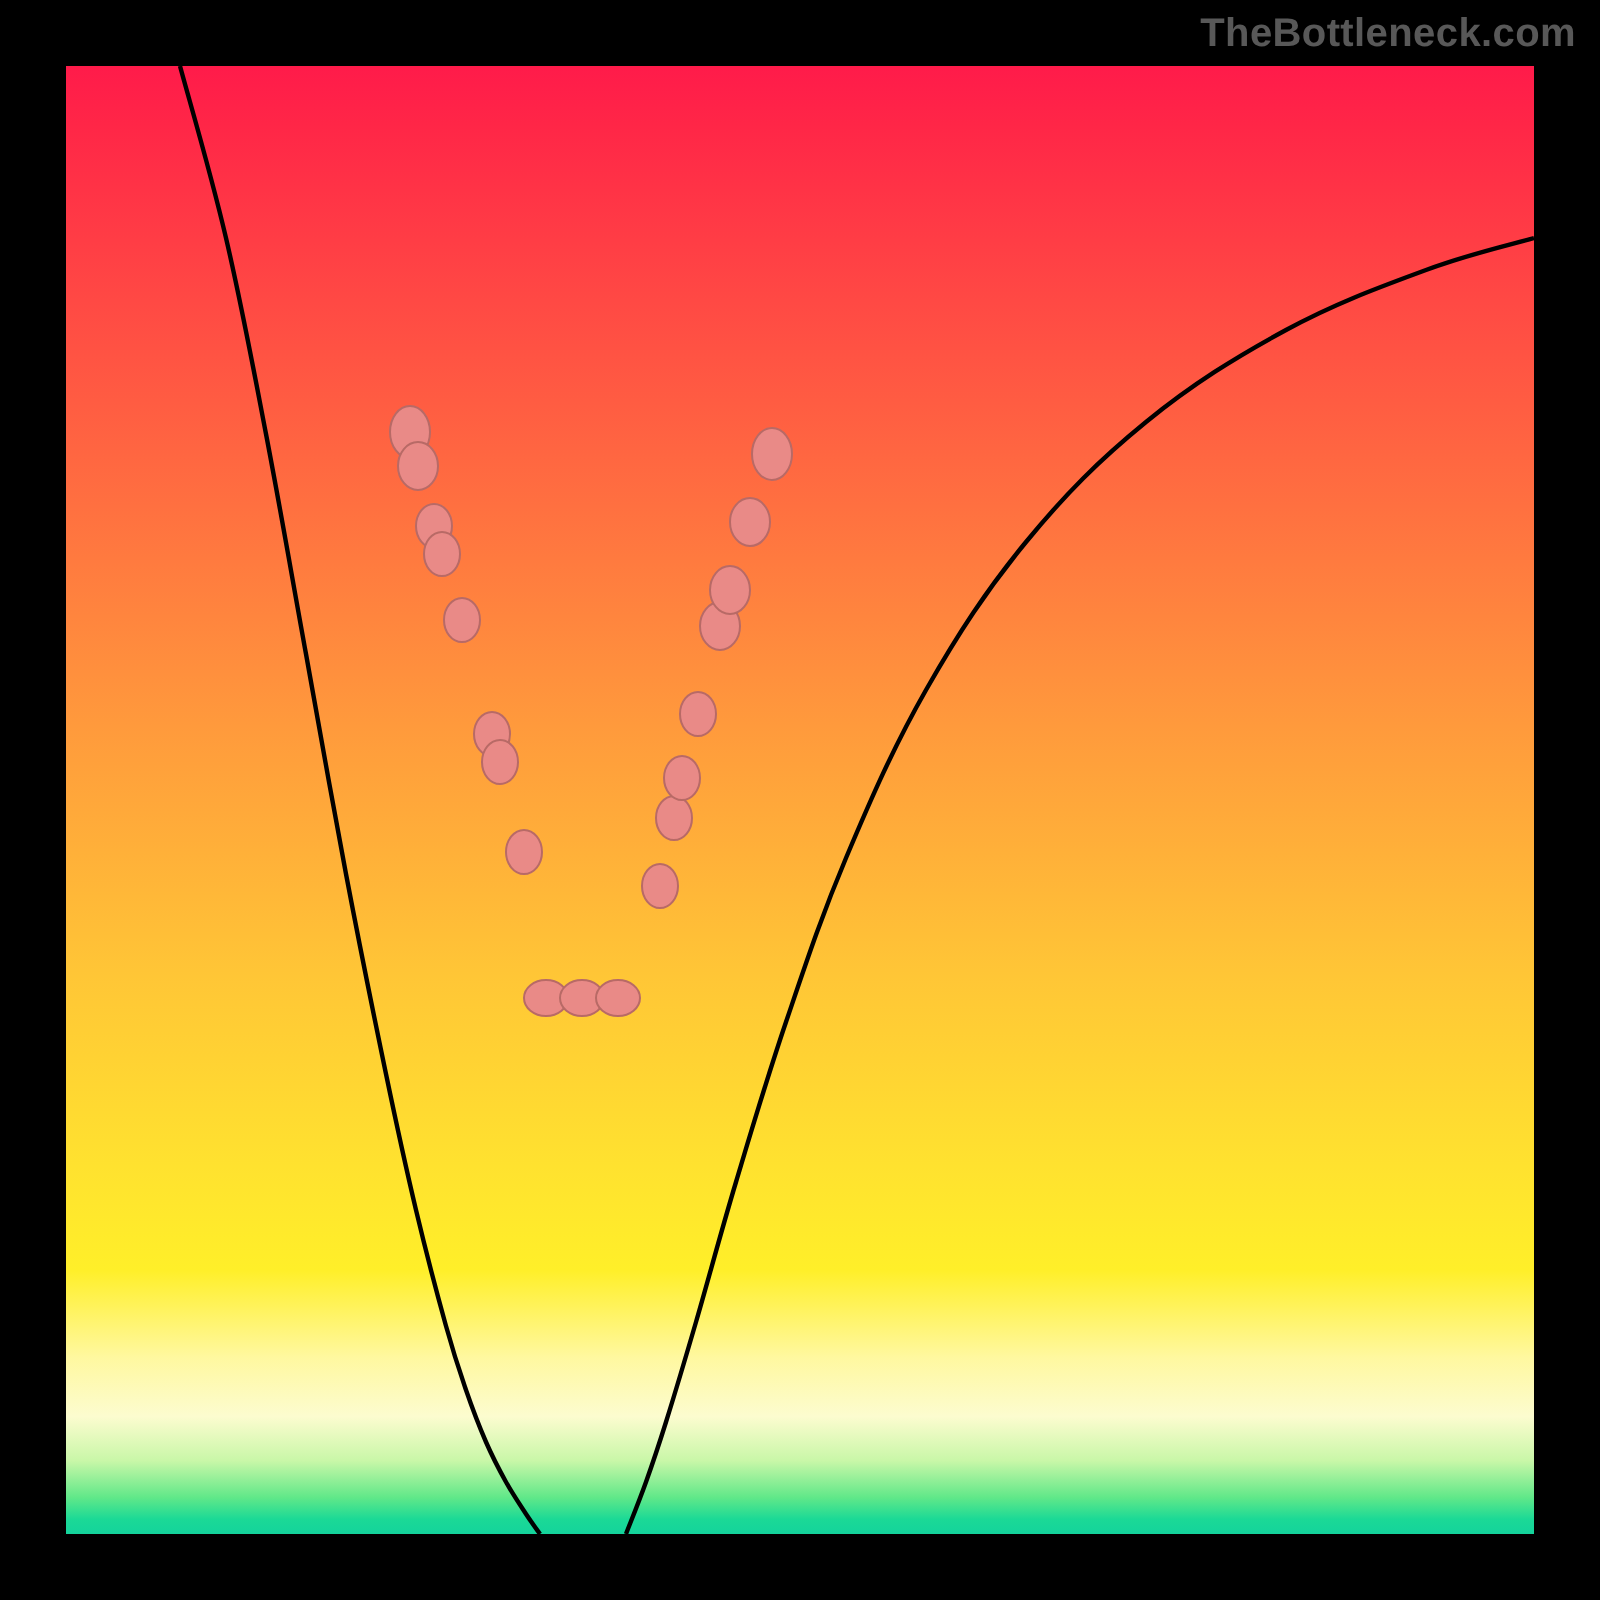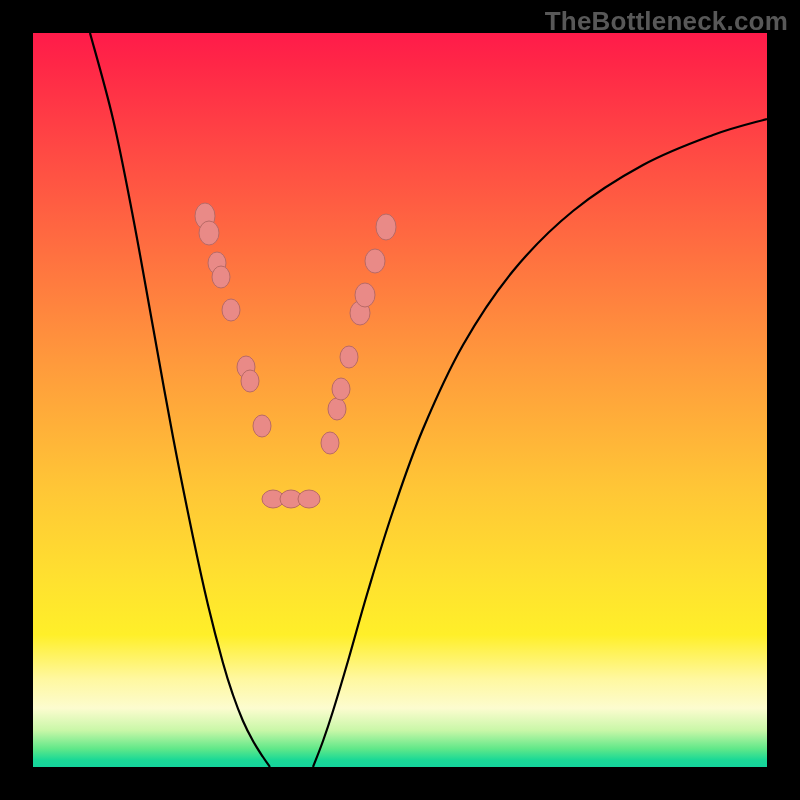--- a/index.html
+++ b/index.html
@@ -17,21 +17,21 @@
     top: 0;
     width: 800px;
     height: 800px;
     background: #000;
   }
   .watermark {
     position: absolute;
     top: 6px;
     right: 12px;
     color: #585858;
-    font-size: 26px;
+    font-size: 20px;
     font-weight: bold;
     letter-spacing: 0.2px;
     user-select: none;
   }
   .plot {
     position: absolute;
     left: 33px;
     top: 33px;
     width: 734px;
     height: 734px;

